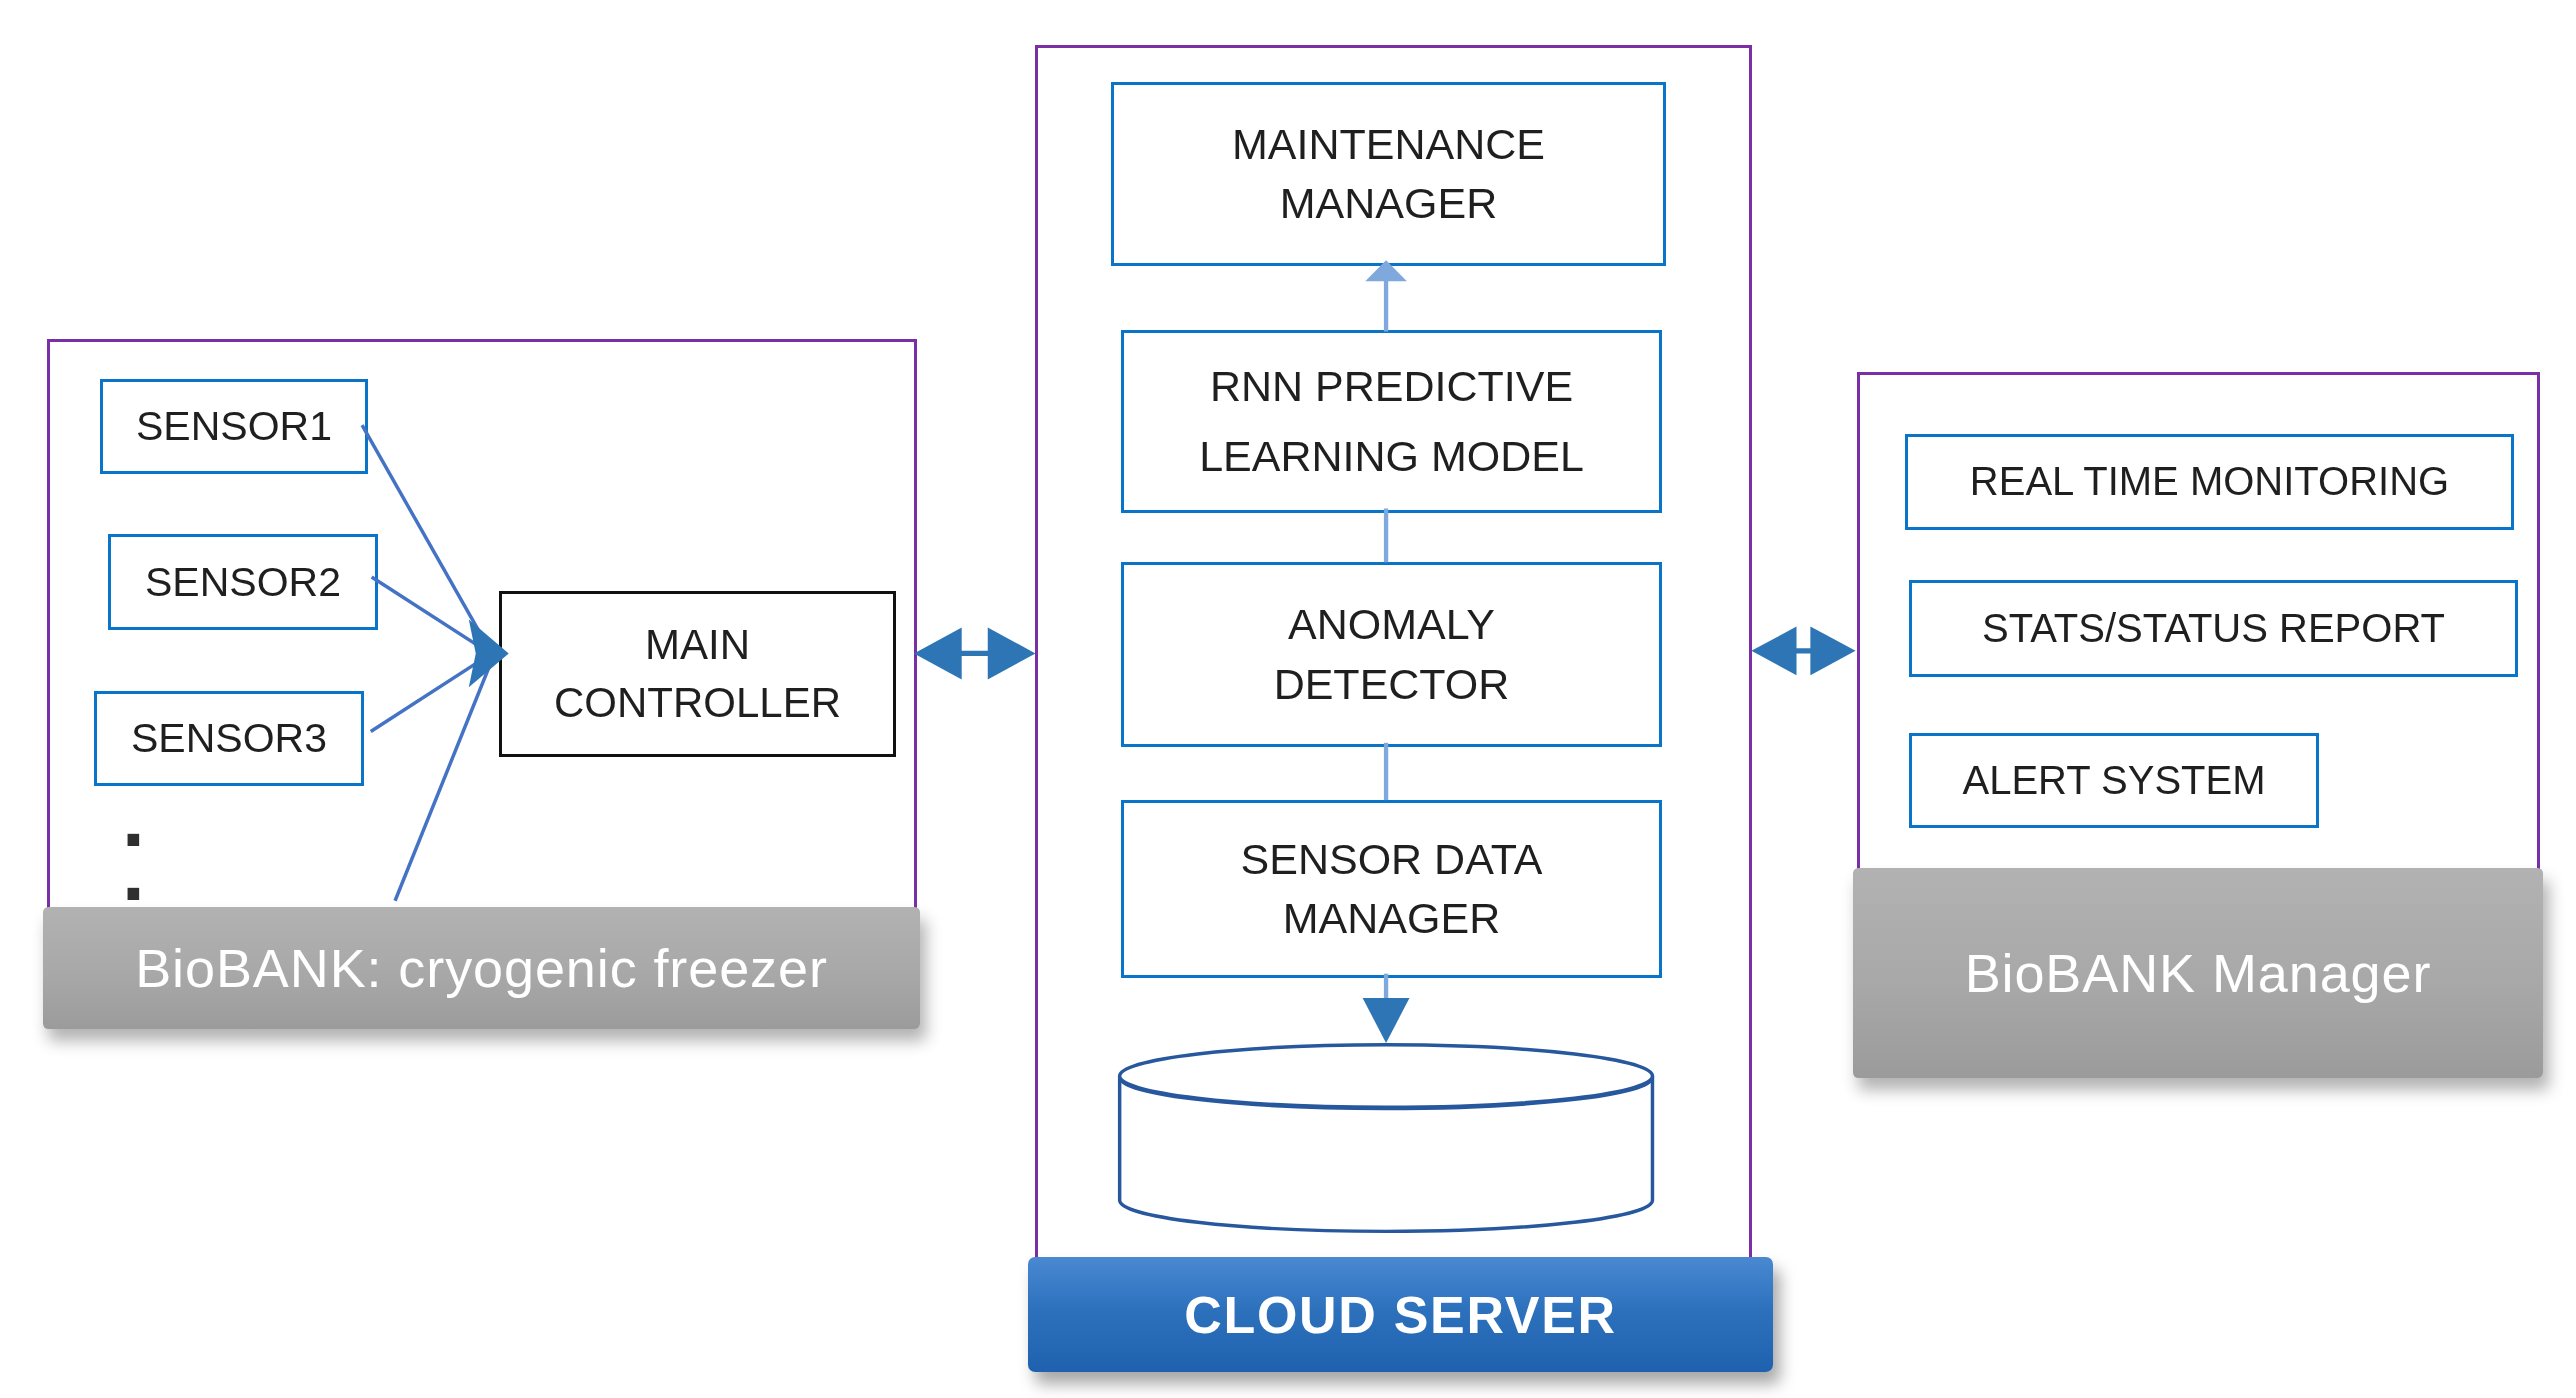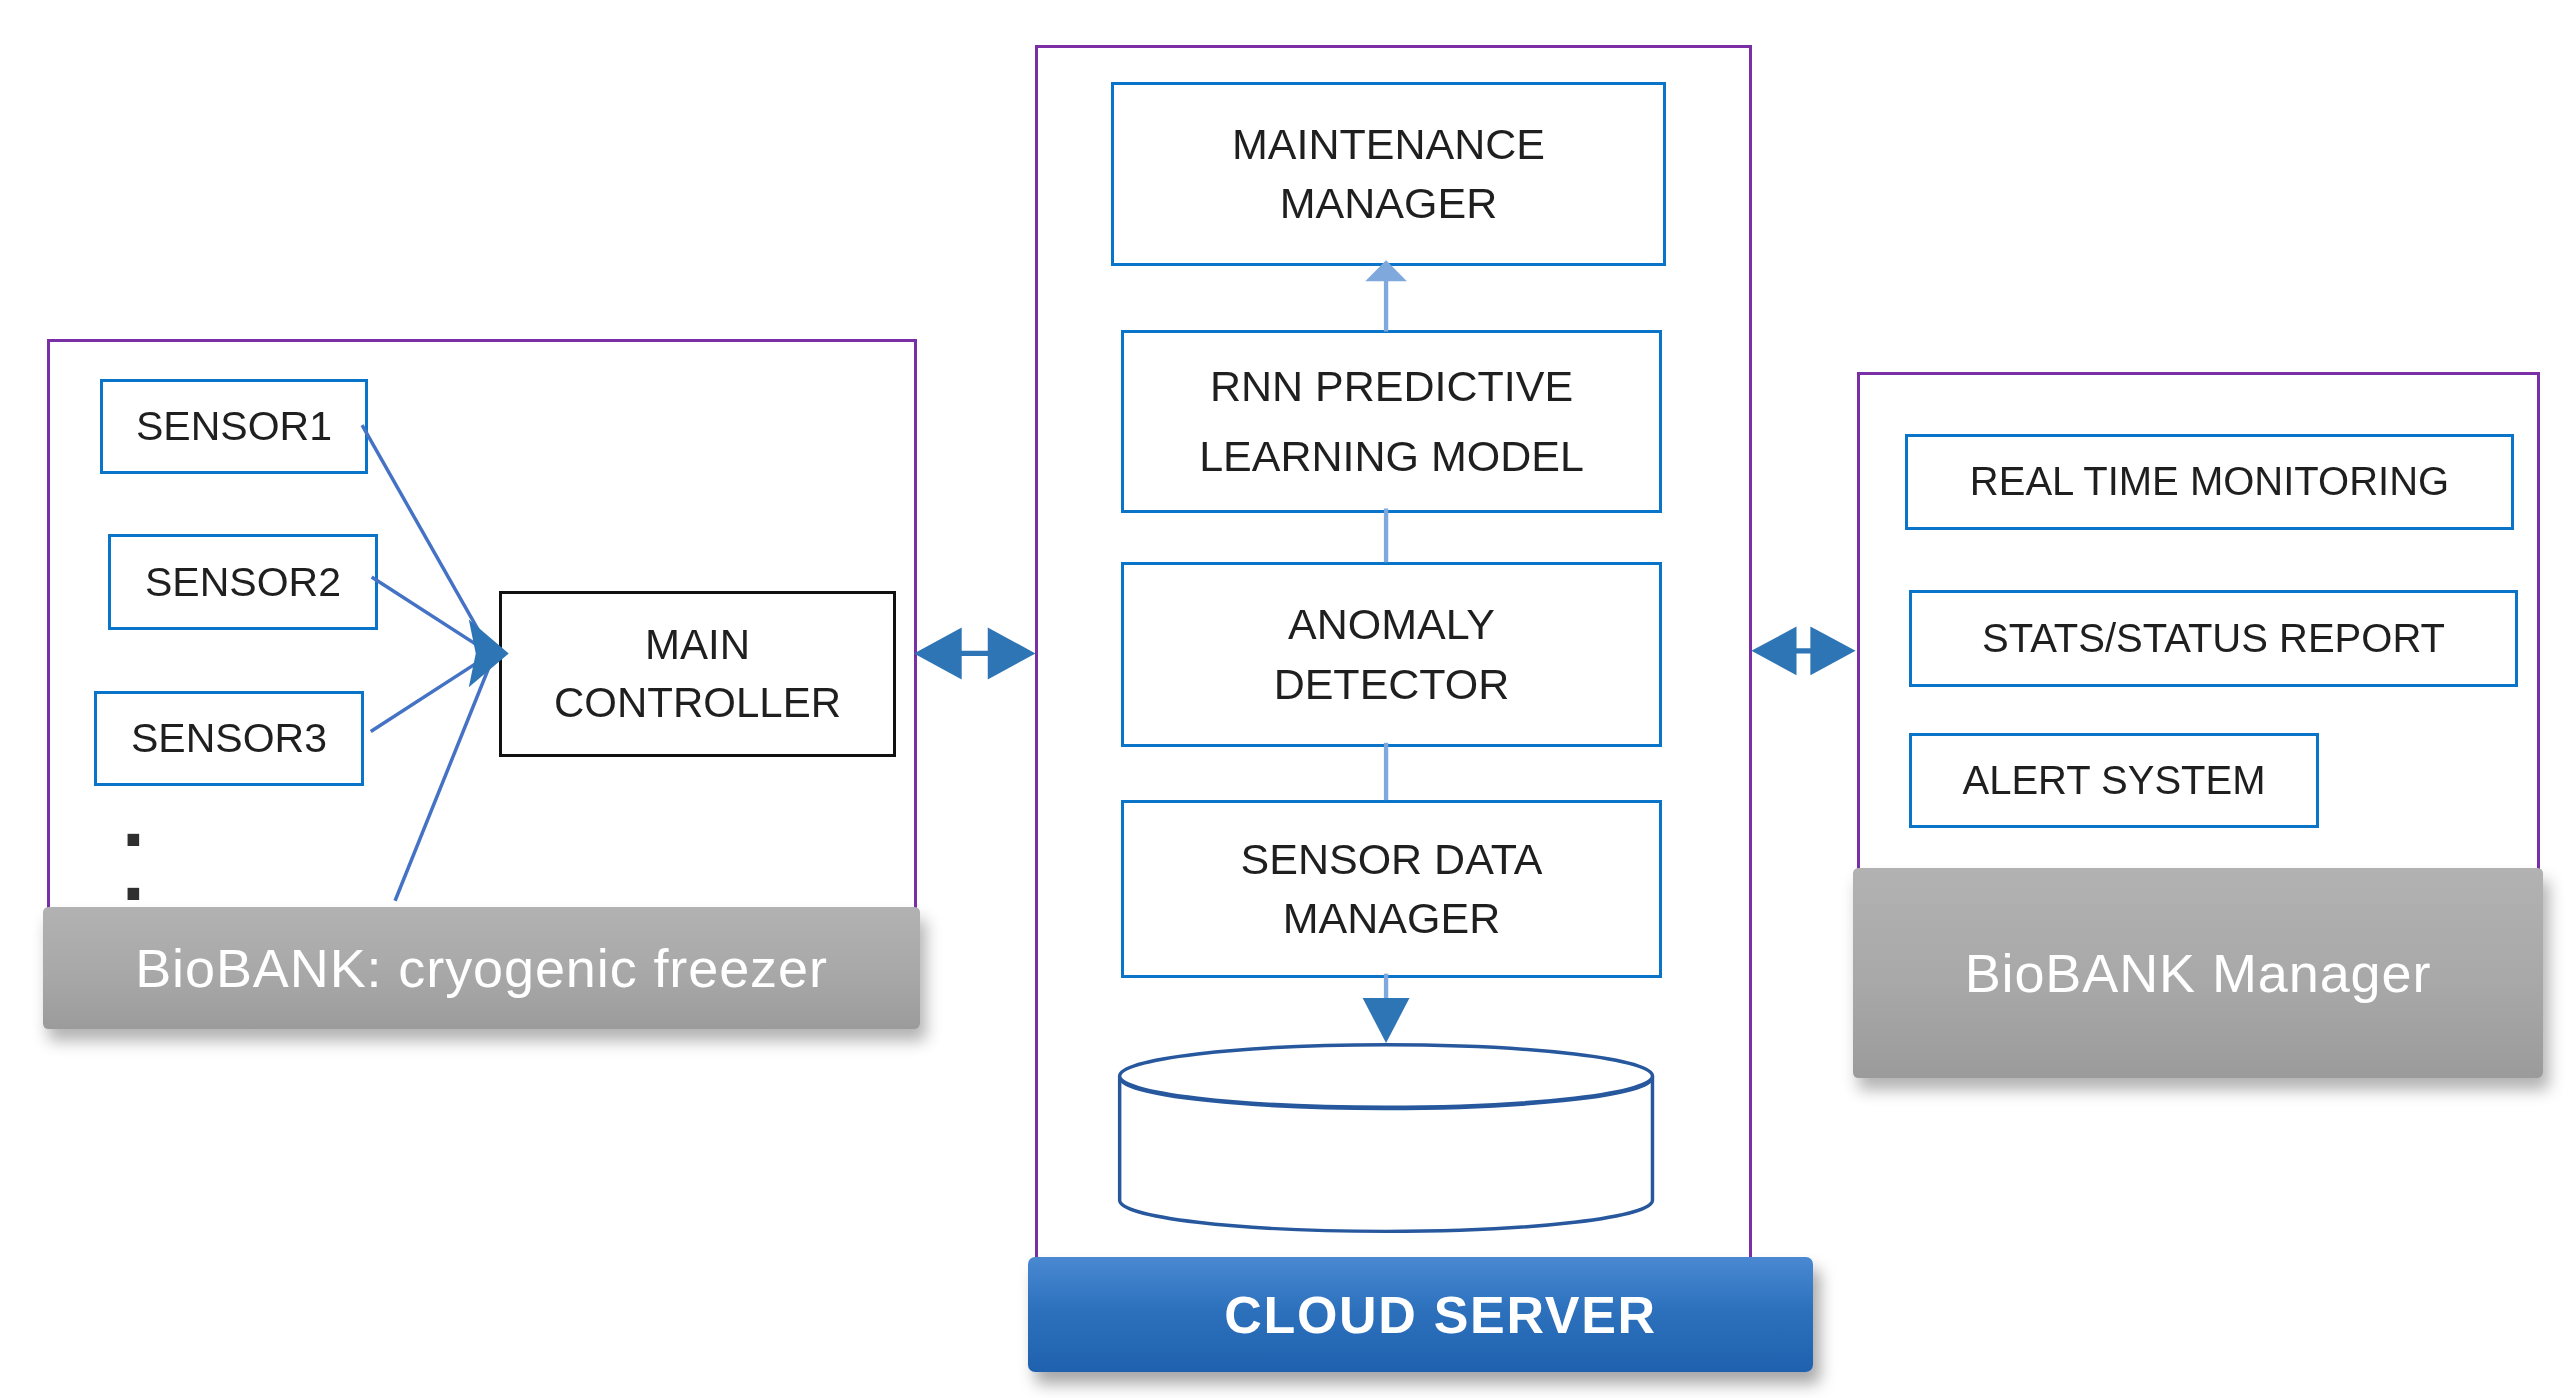--- a/index.html
+++ b/index.html
@@ -68,21 +68,20 @@
   .graylabel .cap{font-size:54px;letter-spacing:0.9px;}
   .banner{
     position:absolute;
     background:linear-gradient(180deg,var(--banner-top) 0%, #2D71BD 45%, var(--banner-bottom) 100%);
     color:var(--text-white);
     display:flex;align-items:center;justify-content:center;
     font-size:52px;font-weight:600;letter-spacing:1.7px;
     border-radius:7px;
     box-shadow:7px 12px 15.6px rgba(0,0,0,0.35);
     z-index:6;
-    padding-left:40px;
   }
   .dbtext{
     position:absolute;
     display:flex;align-items:center;justify-content:center;
     font-size:47px;color:var(--text-dark);
     z-index:3;
   }
   .dot{
     position:absolute;
     font-size:82px;font-weight:700;color:#2F2F2F;
@@ -154,21 +153,21 @@
 
   <div class="banner" style="left:1028px;top:1257px;width:745px;height:115px;">
     <span>CLOUD SERVER</span>
   </div>
 
   <div class="frame" style="left:1857px;top:372px;width:677px;height:521px;"></div>
 
   <div class="bluebox feature" style="left:1905px;top:434px;width:603px;height:90px;">
     <span>REAL TIME MONITORING</span>
   </div>
-  <div class="bluebox feature" style="left:1909px;top:580px;width:603px;height:91px;margin-top:10px;">
+  <div class="bluebox feature" style="left:1909px;top:580px;width:603px;height:91px;">
     <span>STATS/STATUS REPORT</span>
   </div>
   <div class="bluebox feature" style="left:1909px;top:733px;width:404px;height:89px;">
     <span>ALERT SYSTEM</span>
   </div>
 
   <div class="graylabel" style="left:1853px;top:868px;width:690px;height:210px;">
     <span class="cap">BioBANK Manager</span>
   </div>
 

